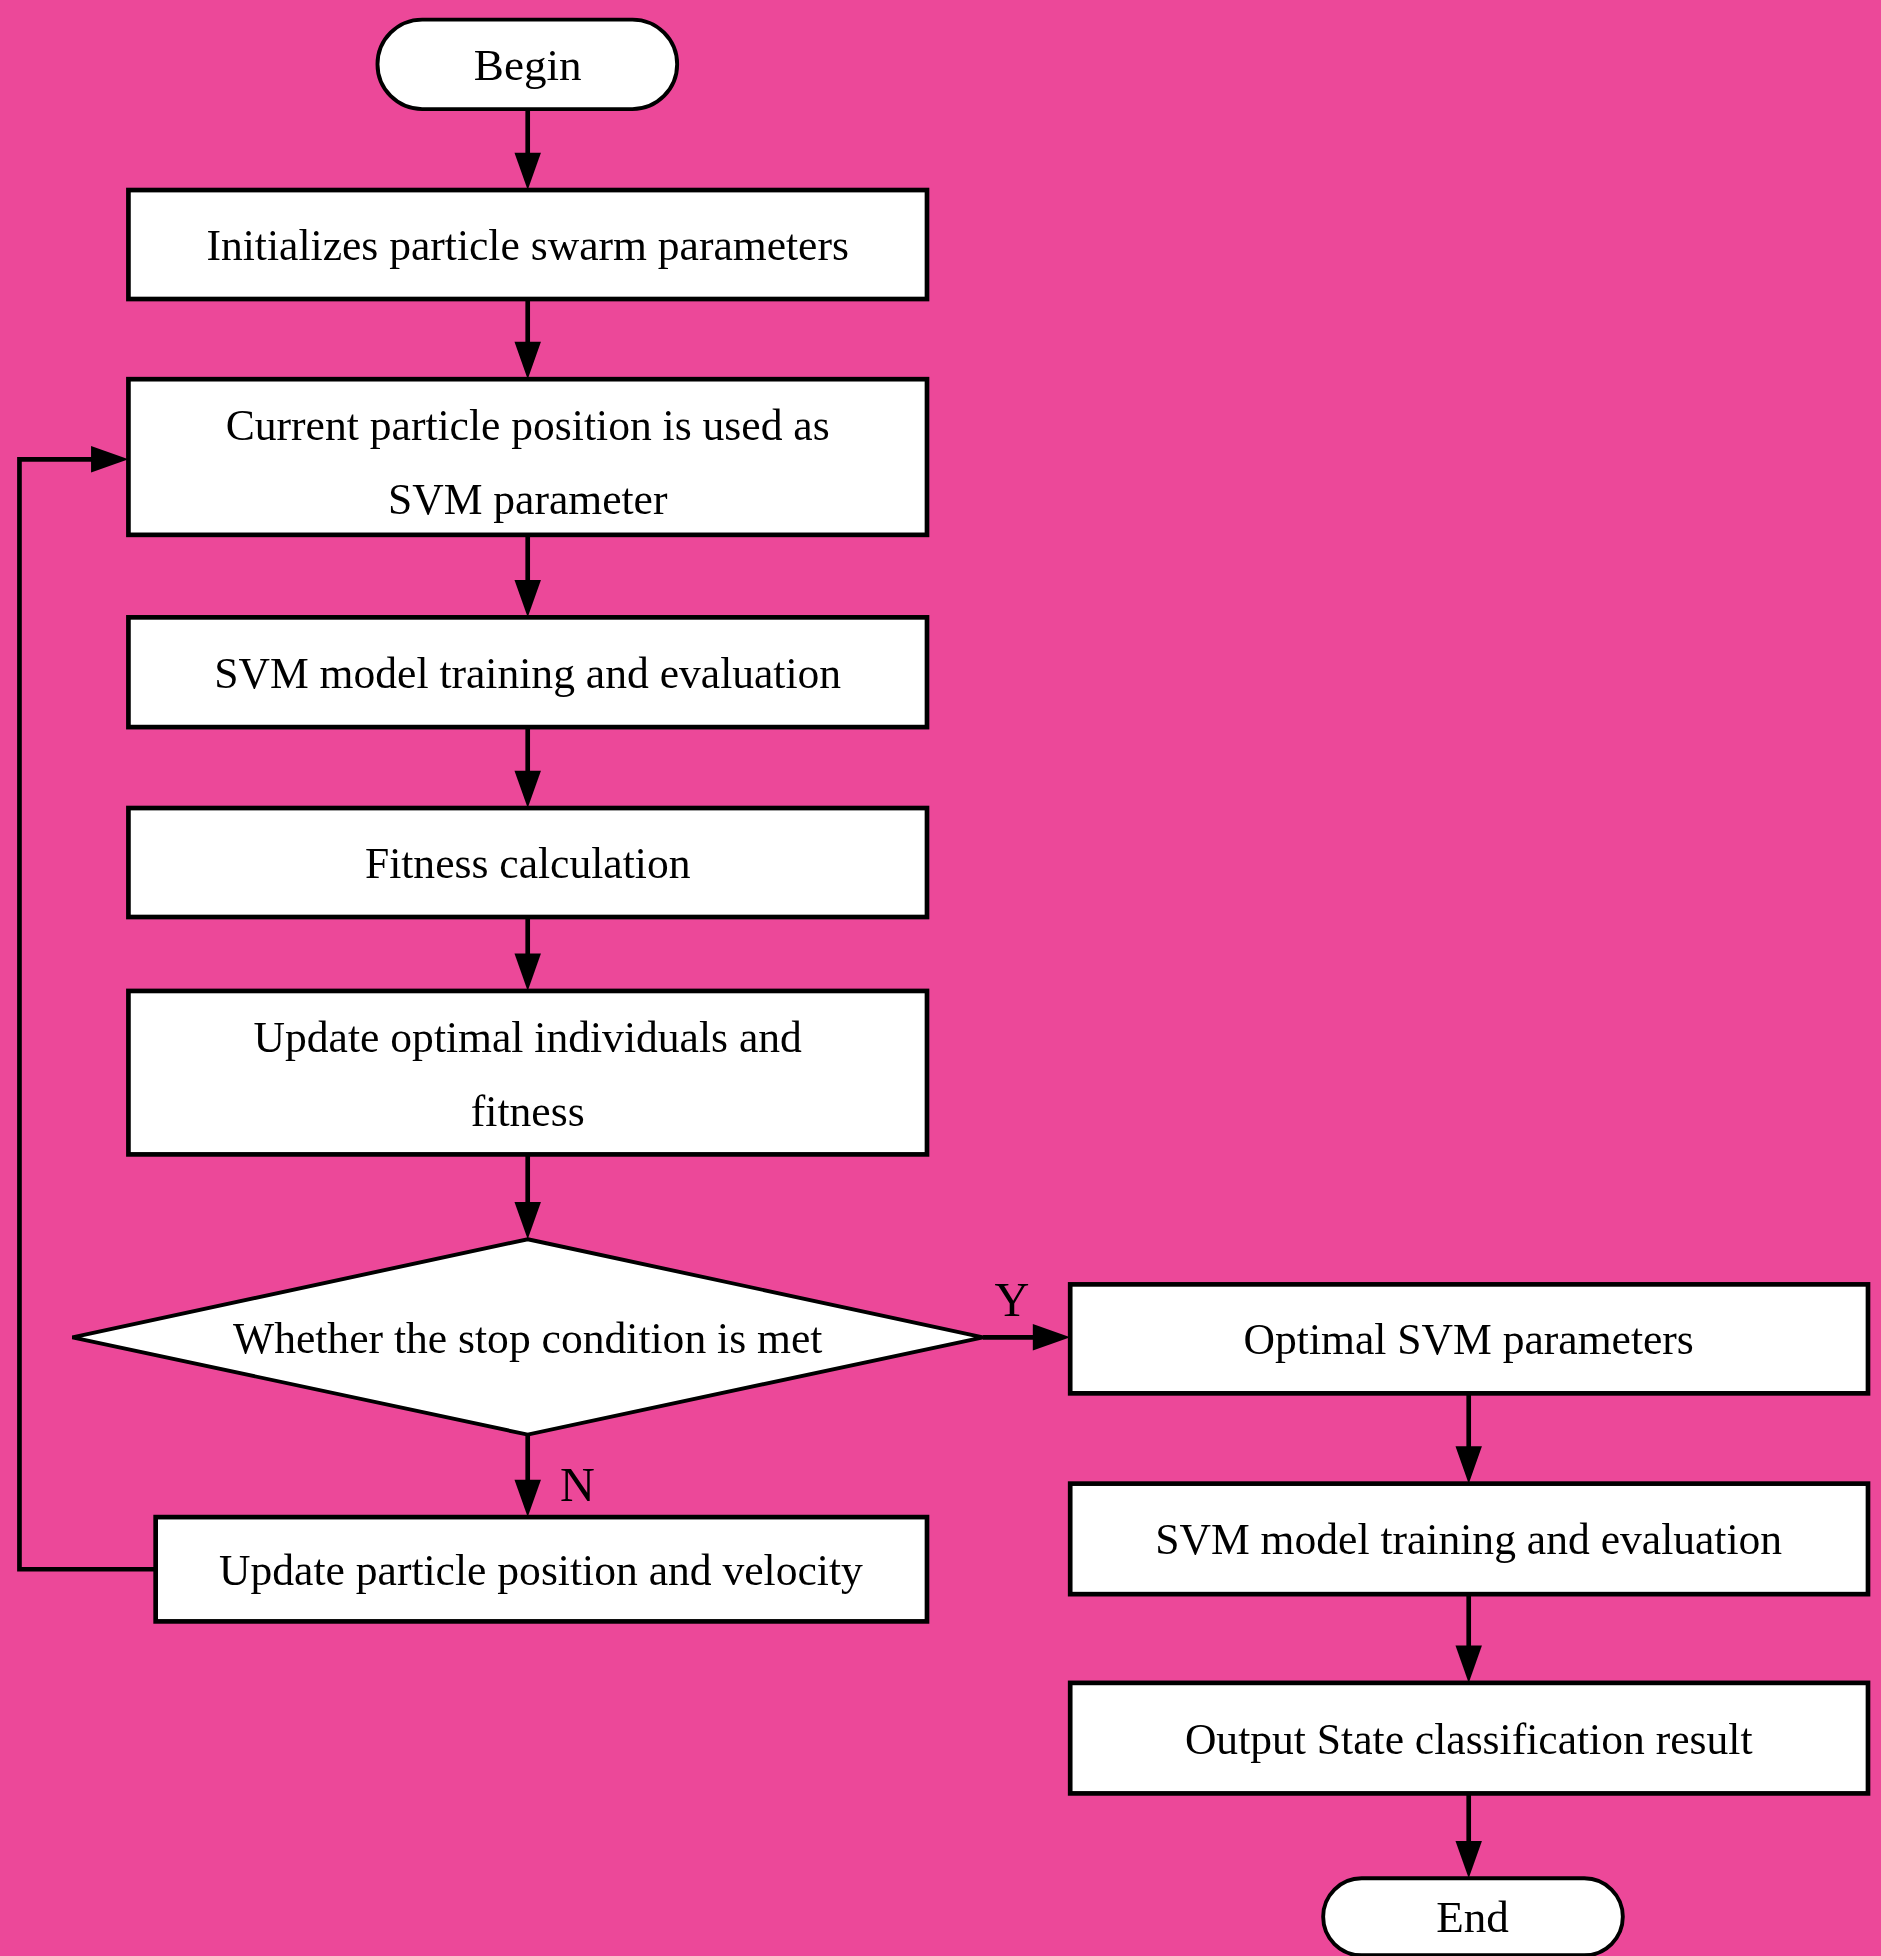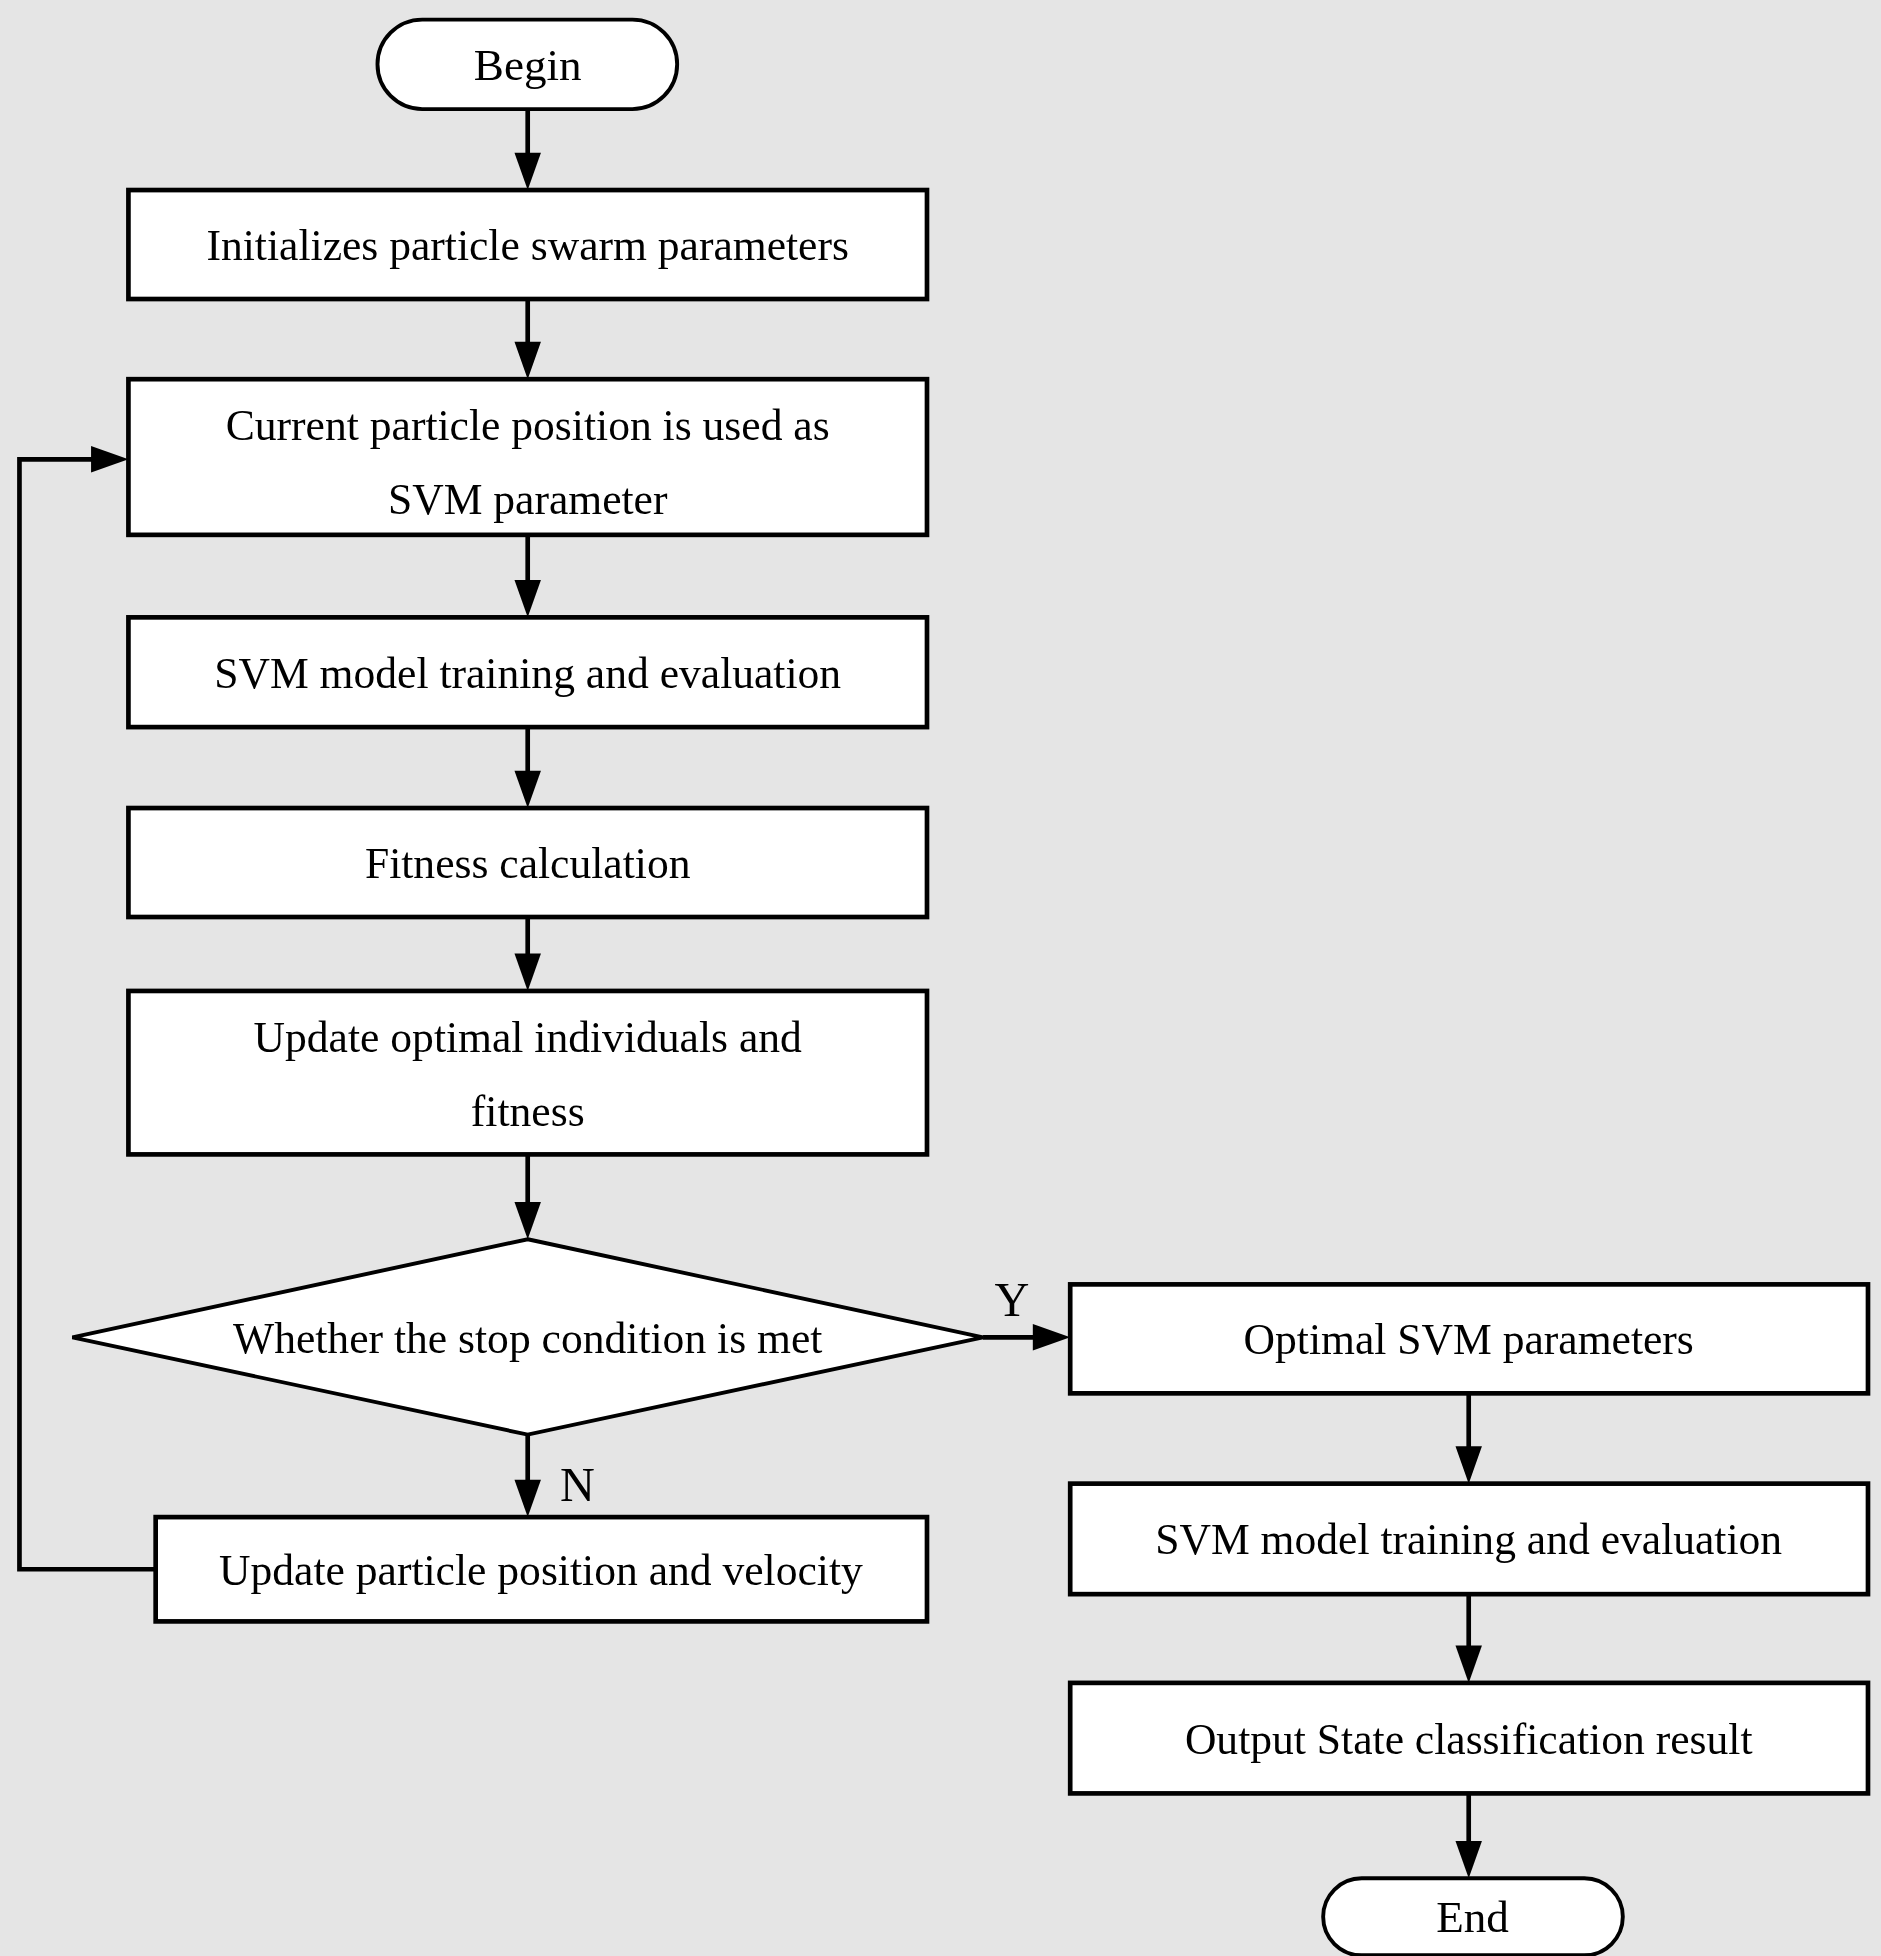--- a/index.html
+++ b/index.html
@@ -8,21 +8,21 @@
     background: #ffffff;
   }
   body {
     width: 1882px;
     height: 1957px;
     overflow: hidden;
   }
   .flowchart-wrap {
     width: 1882px;
     height: 1957px;
-    background: #e5e5e5;
+    background: #ec4899;
   }
   svg {
     display: block;
     font-family: "Liberation Serif", "DejaVu Serif", serif;
   }
   .shape {
     fill: #ffffff;
     stroke: #000000;
     stroke-width: 6;
   }

